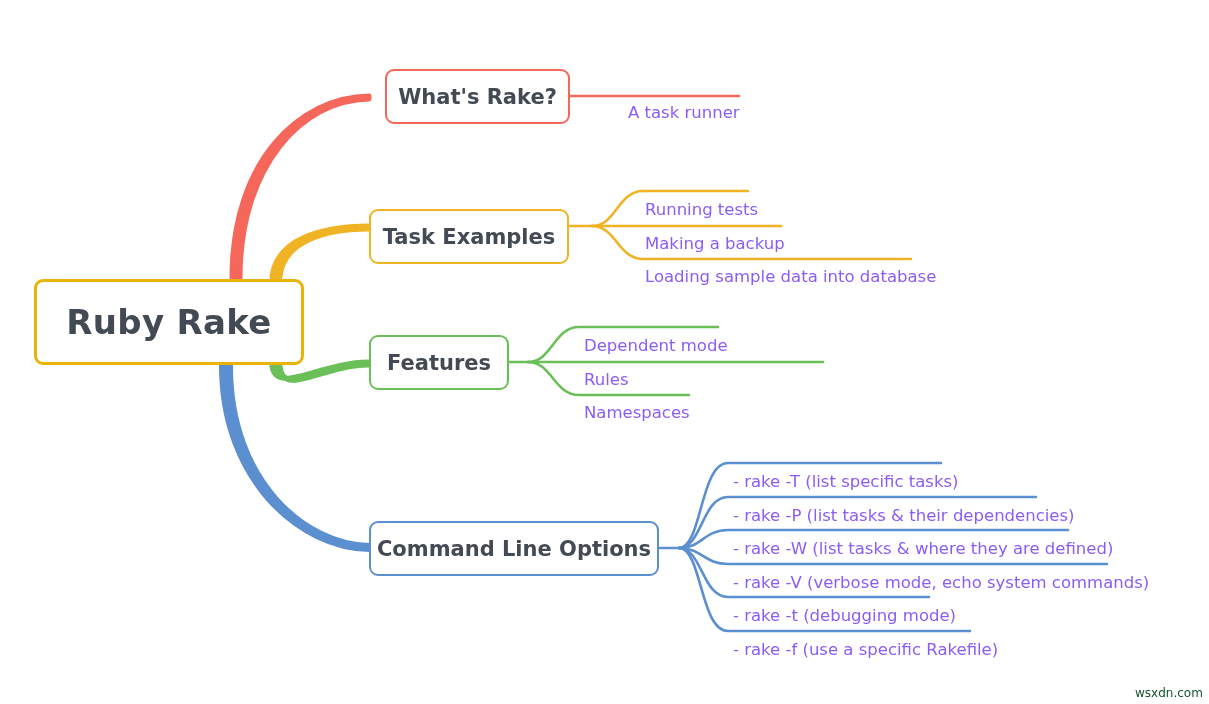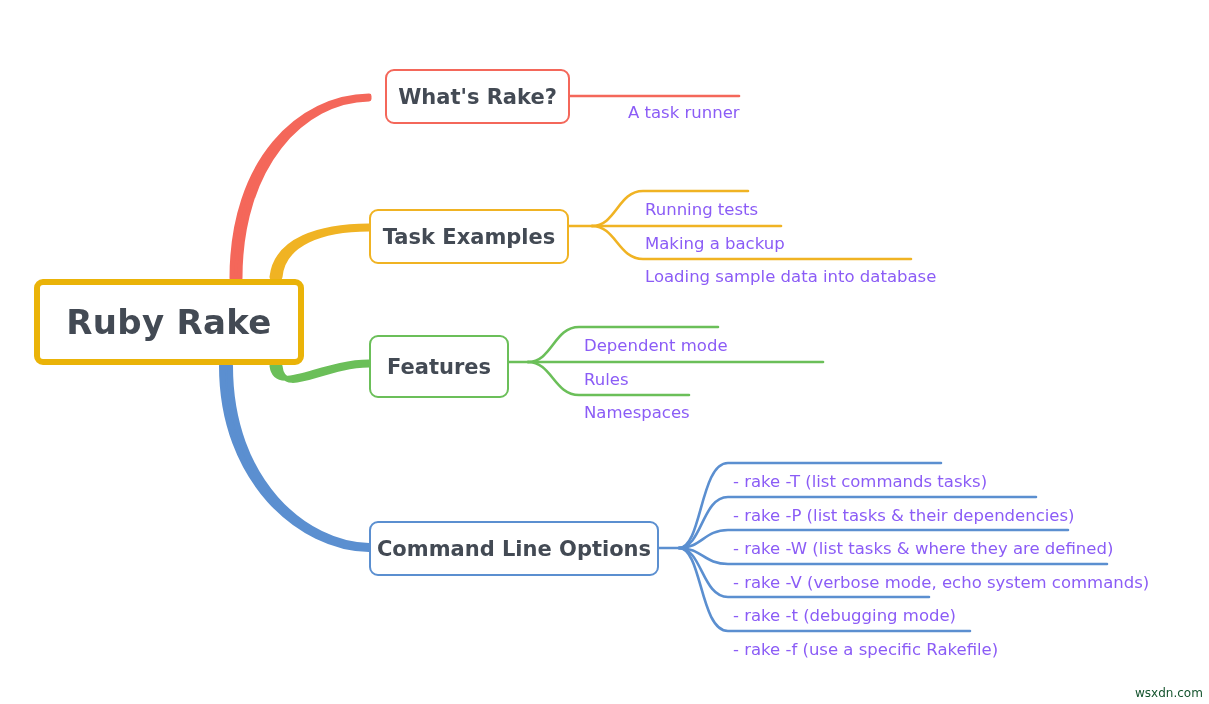--- a/index.html
+++ b/index.html
@@ -33,21 +33,21 @@
     box-sizing: border-box;
     background: #ffffff;
     display: flex;
     align-items: center;
     justify-content: center;
     color: #434a54;
     font-weight: bold;
     white-space: nowrap;
   }
   .node.root {
-    border: 6px solid #eab308;
+    border: 3px solid #eab308;
     border-radius: 9px;
     font-size: 34px;
     letter-spacing: 0.3px;
   }
   .node.branch {
     border-width: 2px;
     border-style: solid;
     border-radius: 9px;
     font-size: 21px;
   }
@@ -131,31 +131,31 @@
   </div>
   <div class="leaf" style="left:628px; top:77px;">A task runner</div>
 
   <div class="node branch" style="left:369px; top:209px; width:200px; height:55px; border-color:#F0B323;">
     <span>Task Examples</span>
   </div>
   <div class="leaf" style="left:645px; top:174px;">Running tests</div>
   <div class="leaf" style="left:645px; top:208px;">Making a backup</div>
   <div class="leaf" style="left:645px; top:241px;">Loading sample data into database</div>
 
-  <div class="node branch" style="left:369px; top:335px; width:140px; height:63px; border-color:#6BBF59;">
+  <div class="node branch" style="left:369px; top:335px; width:140px; height:55px; border-color:#6BBF59;">
     <span>Features</span>
   </div>
   <div class="leaf" style="left:584px; top:310px;">Dependent mode</div>
   <div class="leaf" style="left:584px; top:344px;">Rules</div>
   <div class="leaf" style="left:584px; top:377px;">Namespaces</div>
 
   <div class="node branch" style="left:369px; top:521px; width:290px; height:55px; border-color:#5B8FD0;">
     <span>Command Line Options</span>
   </div>
-  <div class="leaf" style="left:733px; top:446px;">- rake -T (list commands tasks)</div>
+  <div class="leaf" style="left:733px; top:446px;">- rake -T (list specific tasks)</div>
   <div class="leaf" style="left:733px; top:480px;">- rake -P (list tasks &amp; their dependencies)</div>
   <div class="leaf" style="left:733px; top:513px;">- rake -W (list tasks &amp; where they are defined)</div>
   <div class="leaf" style="left:733px; top:547px;">- rake -V (verbose mode, echo system commands)</div>
   <div class="leaf" style="left:733px; top:580px;">- rake -t (debugging mode)</div>
   <div class="leaf" style="left:733px; top:614px;">- rake -f (use a specific Rakefile)</div>
 
   <div class="watermark" style="left:1135px; top:686px;">wsxdn.com</div>
 
 </div>
 

